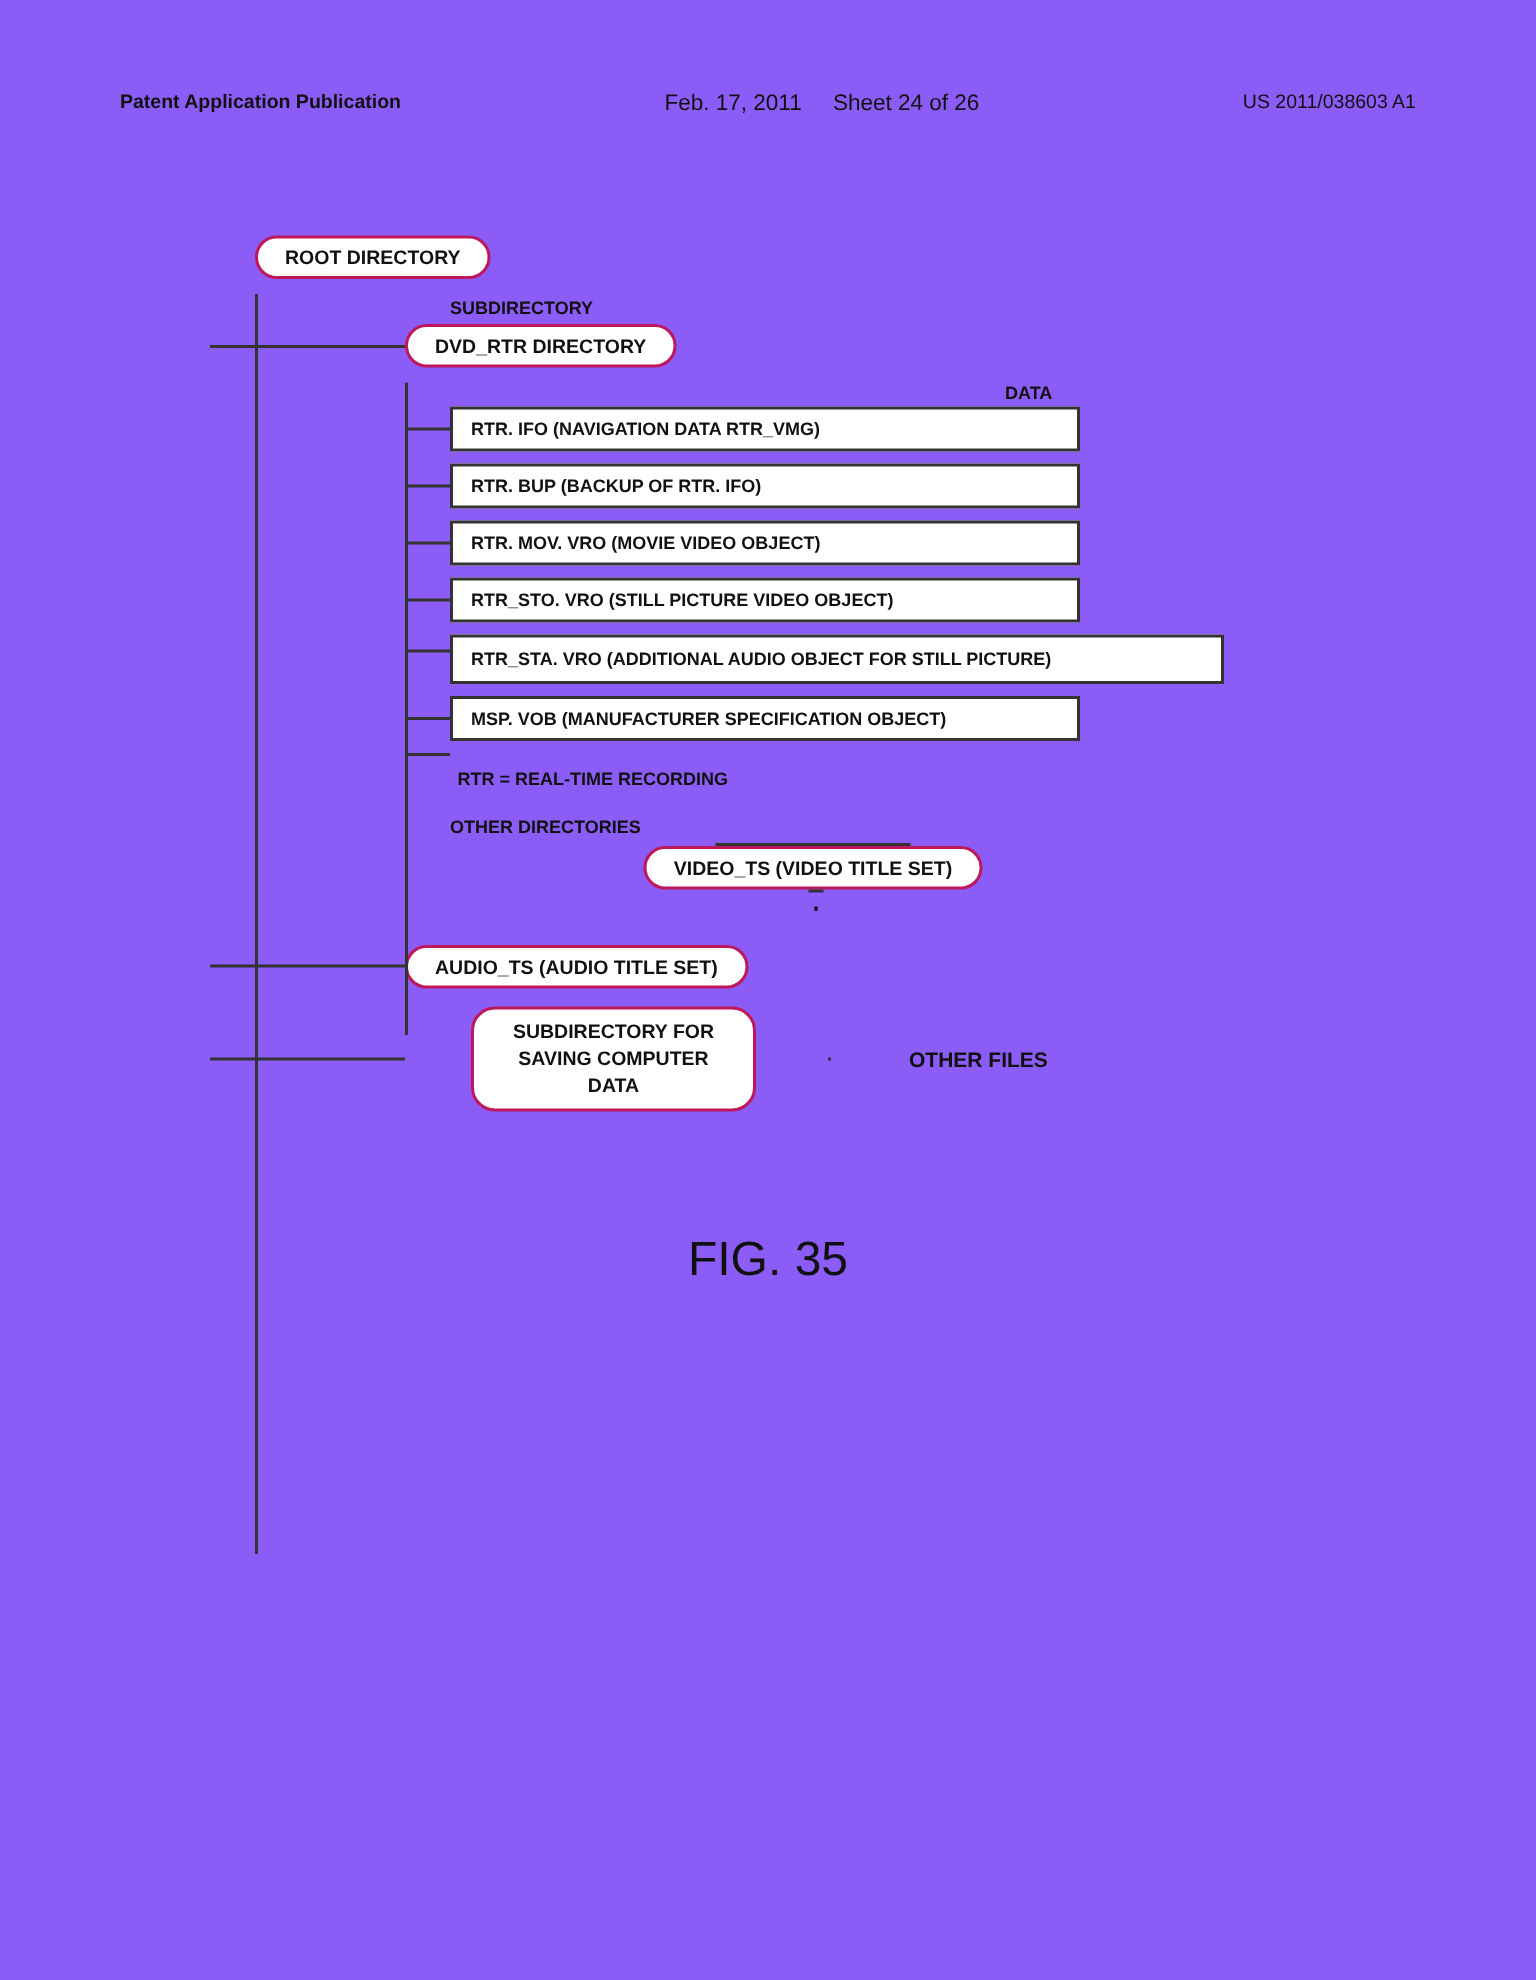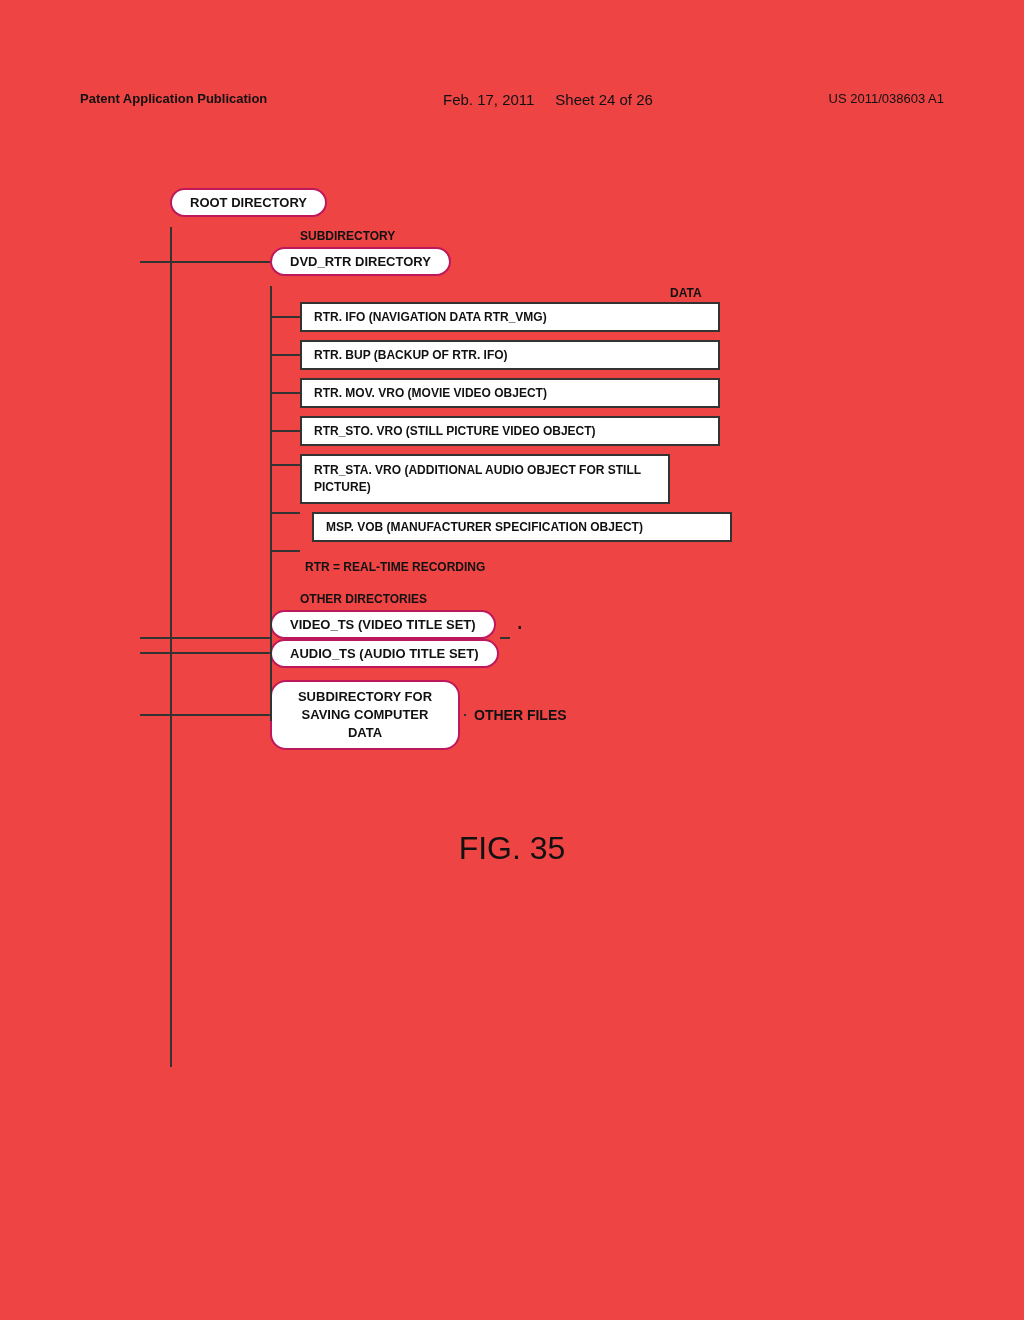--- a/index.html
+++ b/index.html
@@ -9,23 +9,23 @@
       font-family: 'Courier New', Courier, monospace;
       width: 1024px;
       min-height: 1320px;
       position: relative;
       color: #111;
     }
 
     .page {
       width: 1024px;
       min-height: 1320px;
-      background: #ef4444;
+      background: #8b5cf6;
       position: relative;
-      padding: 91px 80px;
+      padding: 60px 80px;
     }
 
     
     .header {
       display: flex;
       justify-content: space-between;
       align-items: flex-start;
       margin-bottom: 80px;
       font-size: 13px;
       font-family: Arial, sans-serif;
@@ -159,63 +159,63 @@
 
           <div style="display: flex; align-items: center; margin-bottom: 8px;">
             <div style="width: 30px; height: 2px; background: #333; flex-shrink: 0;"></div>
             <div class="rect-box">
               <span>RTR_STO. VRO  (STILL PICTURE VIDEO OBJECT)</span>
             </div>
           </div>
 
           <div style="display: flex; align-items: flex-start; margin-bottom: 8px;">
             <div style="width: 30px; height: 2px; background: #333; flex-shrink: 0; margin-top: 10px;"></div>
-            <div class="rect-box" style="width: 370px; white-space: normal; line-height: 1.4;">
+            <div class="rect-box" style="width: 516px; white-space: normal; line-height: 1.4;">
               RTR_STA. VRO  (ADDITIONAL AUDIO OBJECT FOR STILL PICTURE)
             </div>
           </div>
 
-          <div style="display: flex; align-items: flex-start; margin-bottom: 8px; gap: 12px;">
+          <div style="display: flex; align-items: center; margin-bottom: 8px;">
             <div style="width: 30px; height: 2px; background: #333; flex-shrink: 0;"></div>
             <div class="rect-box">
               <span>MSP. VOB  (MANUFACTURER SPECIFICATION OBJECT)</span>
             </div>
           </div>
 
           <div style="display: flex; align-items: center; margin-bottom: 8px;">
             <div style="width: 30px; height: 2px; background: #333; flex-shrink: 0;"></div>
           </div>
 
           <div style="margin-left: 35px; margin-top: 4px; margin-bottom: 16px; font-family: Arial, sans-serif; font-size: 12px; font-weight: bold;">RTR = REAL-TIME RECORDING</div>
 
         </div>
       </div>
 
       <div style="margin-top: 10px;">
 
         <div style="margin-left: 160px; margin-bottom: 2px;">
           <span class="label-text">OTHER DIRECTORIES</span>
         </div>
-        <div style="display: flex; align-items: flex-end; margin-bottom: 0;">
+        <div style="display: flex; align-items: center; margin-bottom: 12px; flex-direction: column;">
           <div style="width: 130px; height: 2px; background: #333;"></div>
           <div class="rounded-box">VIDEO_TS (VIDEO TITLE SET)</div>
           <div style="width: 10px; height: 2px; background: #333; margin-left: 4px;"></div>
           <div style="font-size: 20px; margin-left: 4px;">·</div>
         </div>
       </div>
 
       <div style="margin-top: 0px;">
         <div style="display: flex; align-items: center; margin-bottom: 12px;">
           <div style="width: 130px; height: 2px; background: #333;"></div>
           <div class="rounded-box">AUDIO_TS (AUDIO TITLE SET)</div>
         </div>
       </div>
 
       <div style="margin-top: 0px;">
-        <div style="display: flex; align-items: center;">
+        <div style="display: flex; align-items: center; gap: 44px;">
           <div style="width: 130px; height: 2px; background: #333;"></div>
           <div class="rounded-box" style="border-radius: 16px; white-space: normal; width: 190px; text-align: center; line-height: 1.4; padding: 6px 12px;">
             SUBDIRECTORY FOR<br>SAVING COMPUTER DATA
           </div>
           <div style="width: 2px; height: 2px; background: #333; margin-left: 4px;"></div>
           <div style="margin-left: 8px; font-family: Arial, sans-serif; font-size: 14px; font-weight: bold;">OTHER FILES</div>
         </div>
       </div>
 
     </div>

